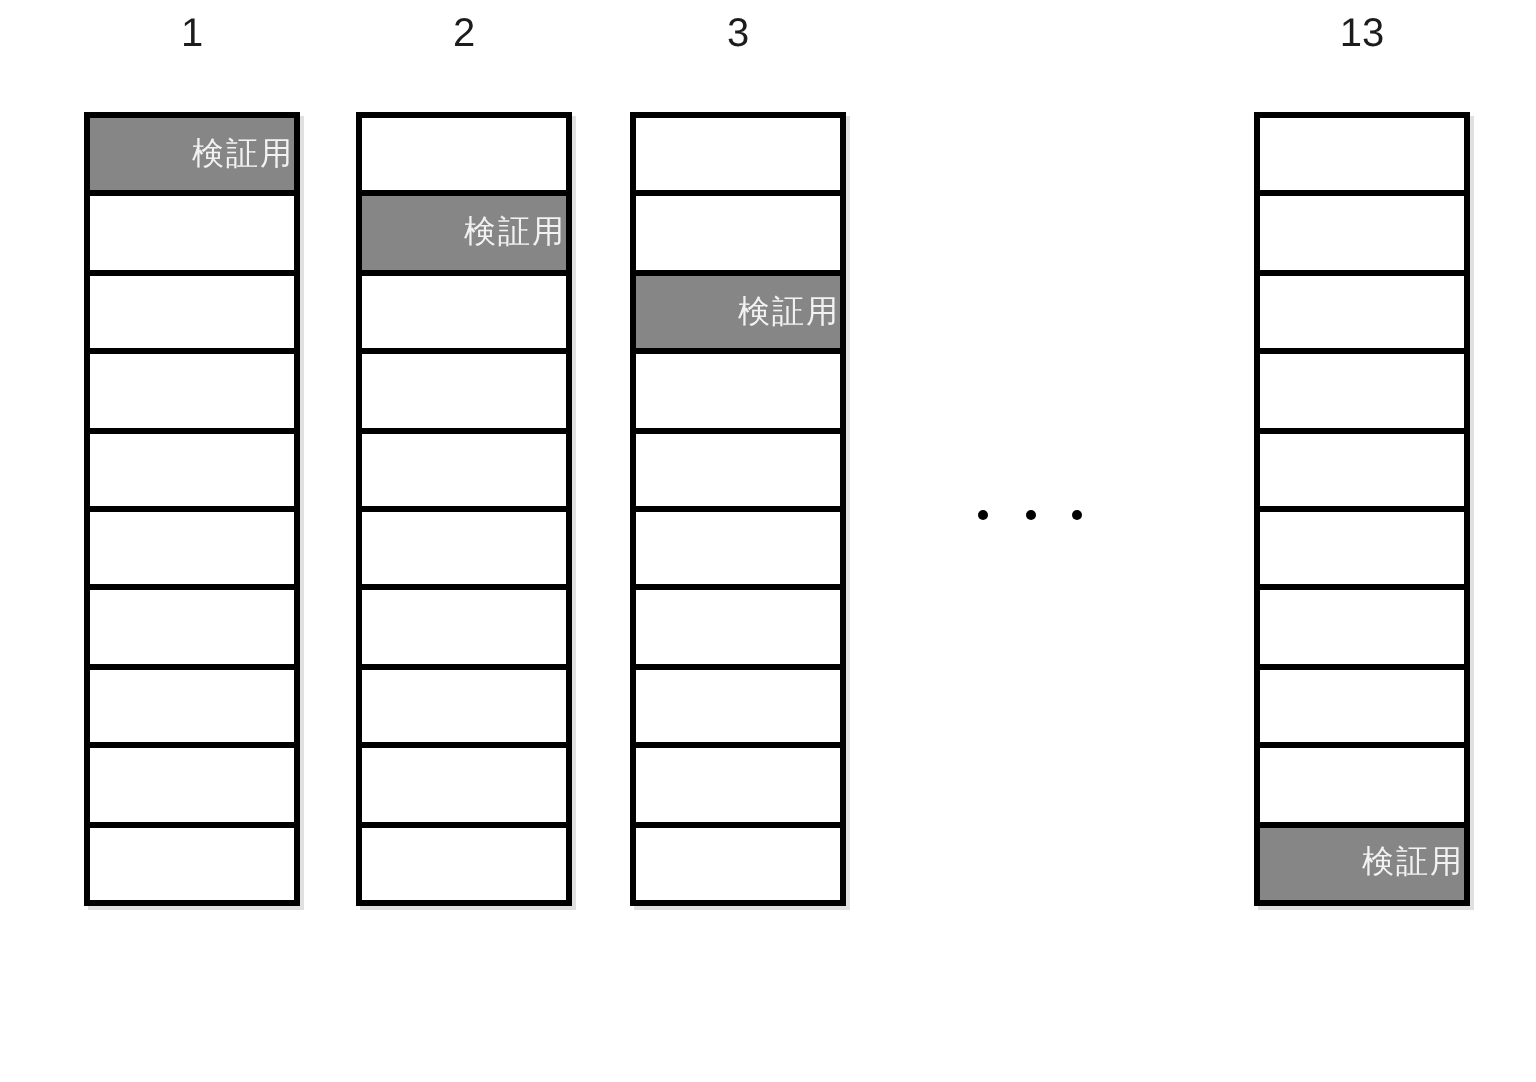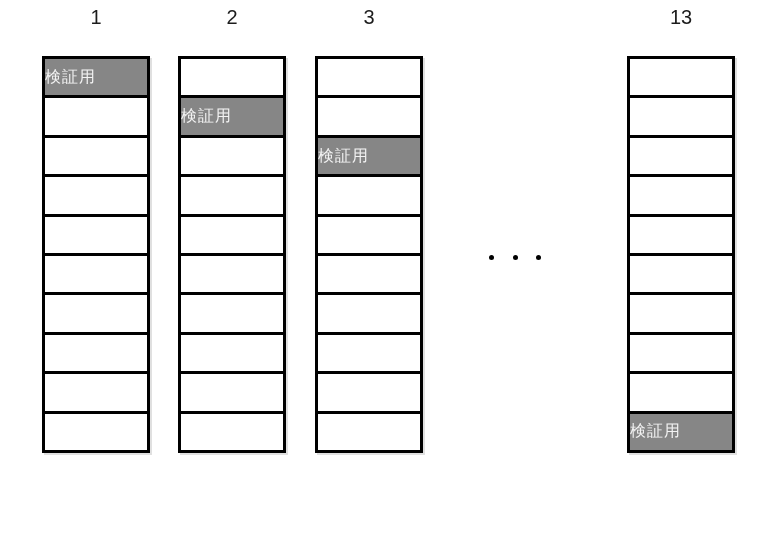--- a/index.html
+++ b/index.html
@@ -36,21 +36,21 @@
     flex-direction: column;
     box-shadow: 2px 2px 0 rgba(0,0,0,0.12);
   }
   .fold-cell {
     flex: 1;
     box-sizing: border-box;
     border-bottom: 3px solid var(--border, #000000);
     background: var(--cell-fill, #ffffff);
     display: flex;
     align-items: center;
-    justify-content: flex-start;
+    justify-content: flex-end;
   }
   .fold-cell:last-child {
     border-bottom: none;
   }
   .fold-cell.validation {
     background: var(--validation-fill, #868686);
   }
   .validation-label {
     font-size: 16px;
     color: var(--validation-text, #f2f2f2);

